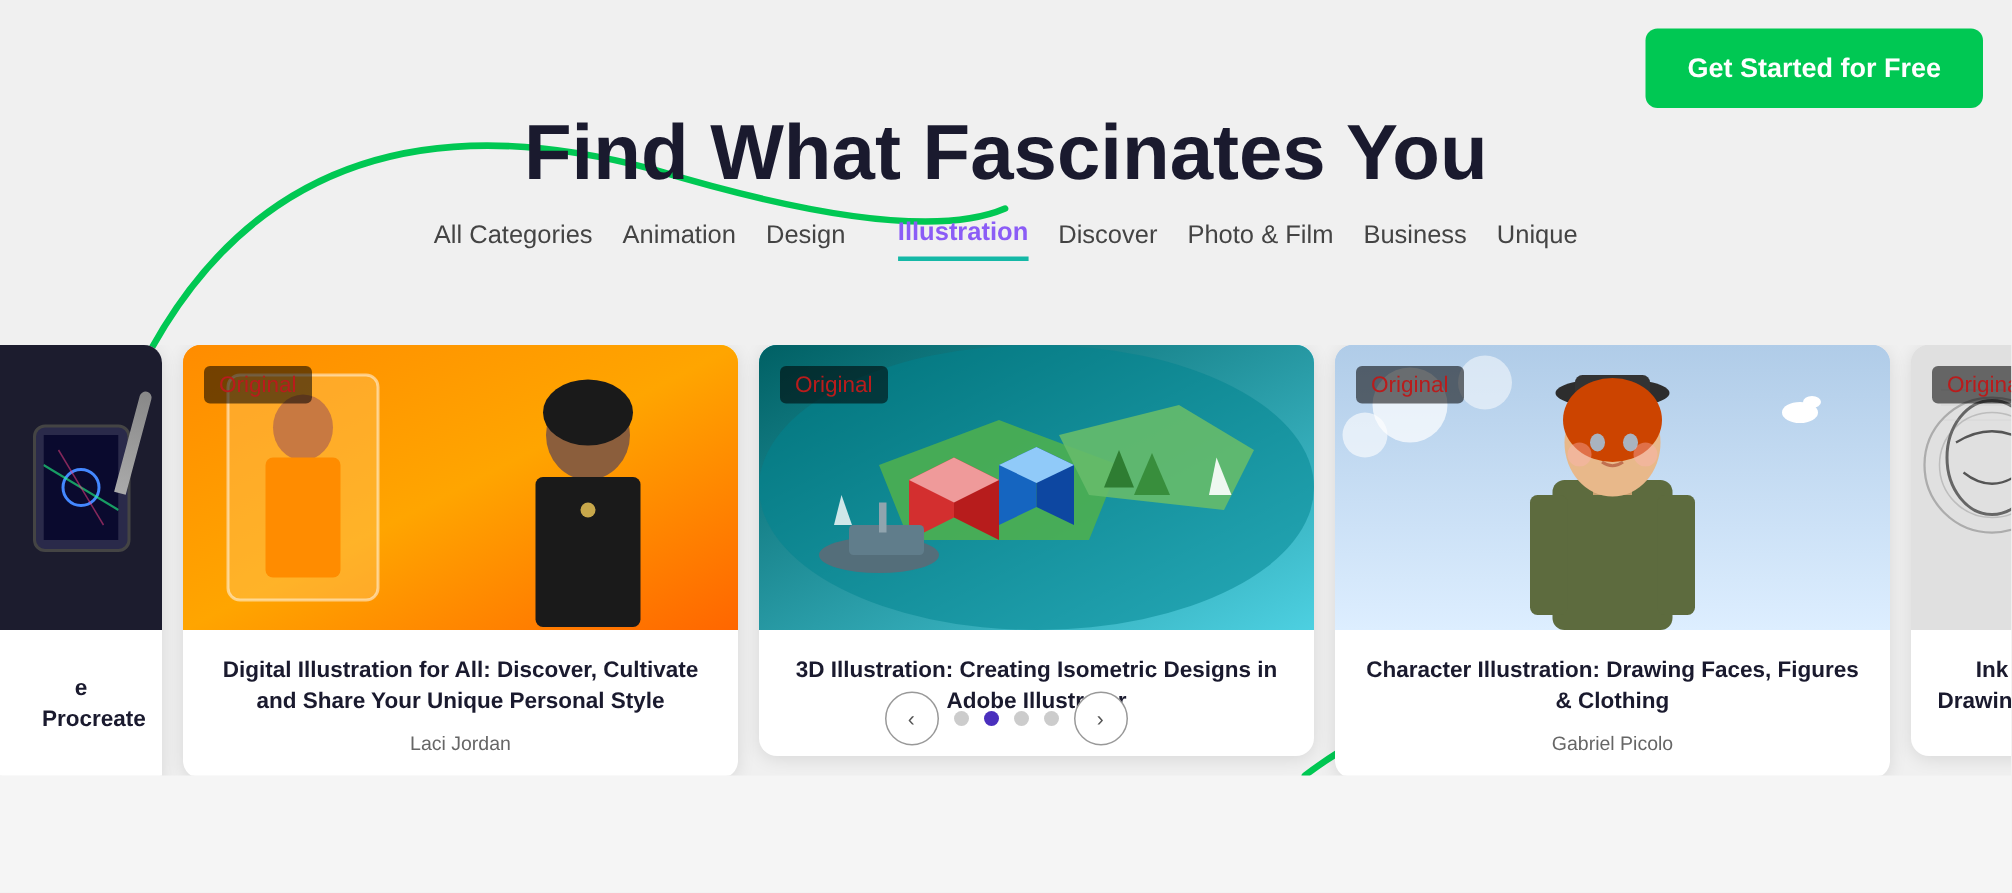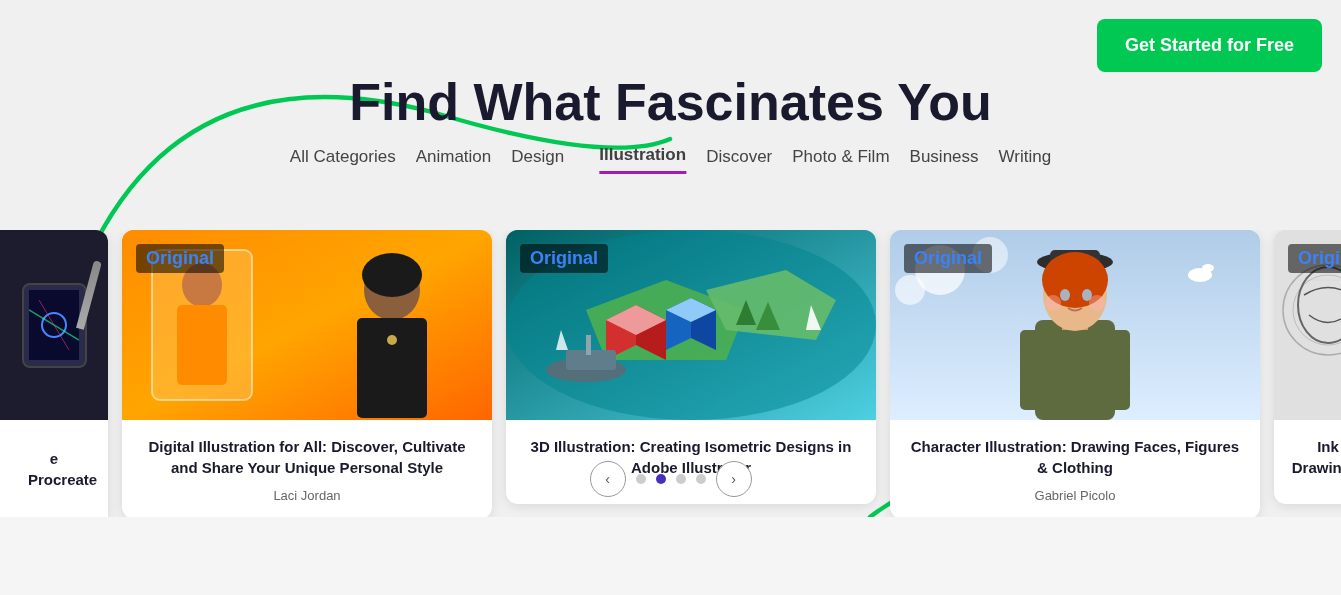--- a/index.html
+++ b/index.html
@@ -72,23 +72,23 @@
     .nav-item {
       font-size: 17px;
       font-weight: 500;
       color: #444;
       cursor: pointer;
       padding-bottom: 6px;
       text-decoration: none;
     }
 
     .nav-item.active {
-      color: #404040;
+      color: #8b5cf6;
       font-weight: 700;
-      border-bottom: 3px solid #a21caf;
+      border-bottom: 3px solid #14b8a6;
       margin-left: 15px;
     }
 
     
     .card {
       background: #fff;
       border-radius: 12px;
       overflow: hidden;
       flex-shrink: 0;
       width: 370px;
@@ -100,23 +100,23 @@
       height: 190px;
       position: relative;
       overflow: hidden;
     }
 
     .original-badge {
       position: absolute;
       top: 14px;
       left: 14px;
       background: rgba(0,0,0,0.55);
-      color: #3b82f6;
-      font-size: 18px;
-      font-weight: 700;
+      color: #b91c1c;
+      font-size: 15px;
+      font-weight: 400;
       padding: 4px 10px;
       border-radius: 4px;
     }
 
     .card-body {
       padding: 16px;
     }
 
     .card-title {
       font-size: 15px;
@@ -353,21 +353,21 @@
   </div>
 
   <nav class="category-nav">
     <a class="nav-item">All Categories</a>
     <a class="nav-item">Animation</a>
     <a class="nav-item">Design</a>
     <a class="nav-item active">Illustration</a>
     <a class="nav-item">Discover</a>
     <a class="nav-item">Photo &amp; Film</a>
     <a class="nav-item">Business</a>
-    <a class="nav-item">Writing</a>
+    <a class="nav-item">Unique</a>
   </nav>
 
   <div class="cards-wrapper">
     <div class="cards-inner">
 
       <div class="card card-partial-left">
         <div class="card-image">
           <div class="fill-procreate">
             <div class="procreate-screen">
               <svg width="50" height="70" viewBox="0 0 50 70">

